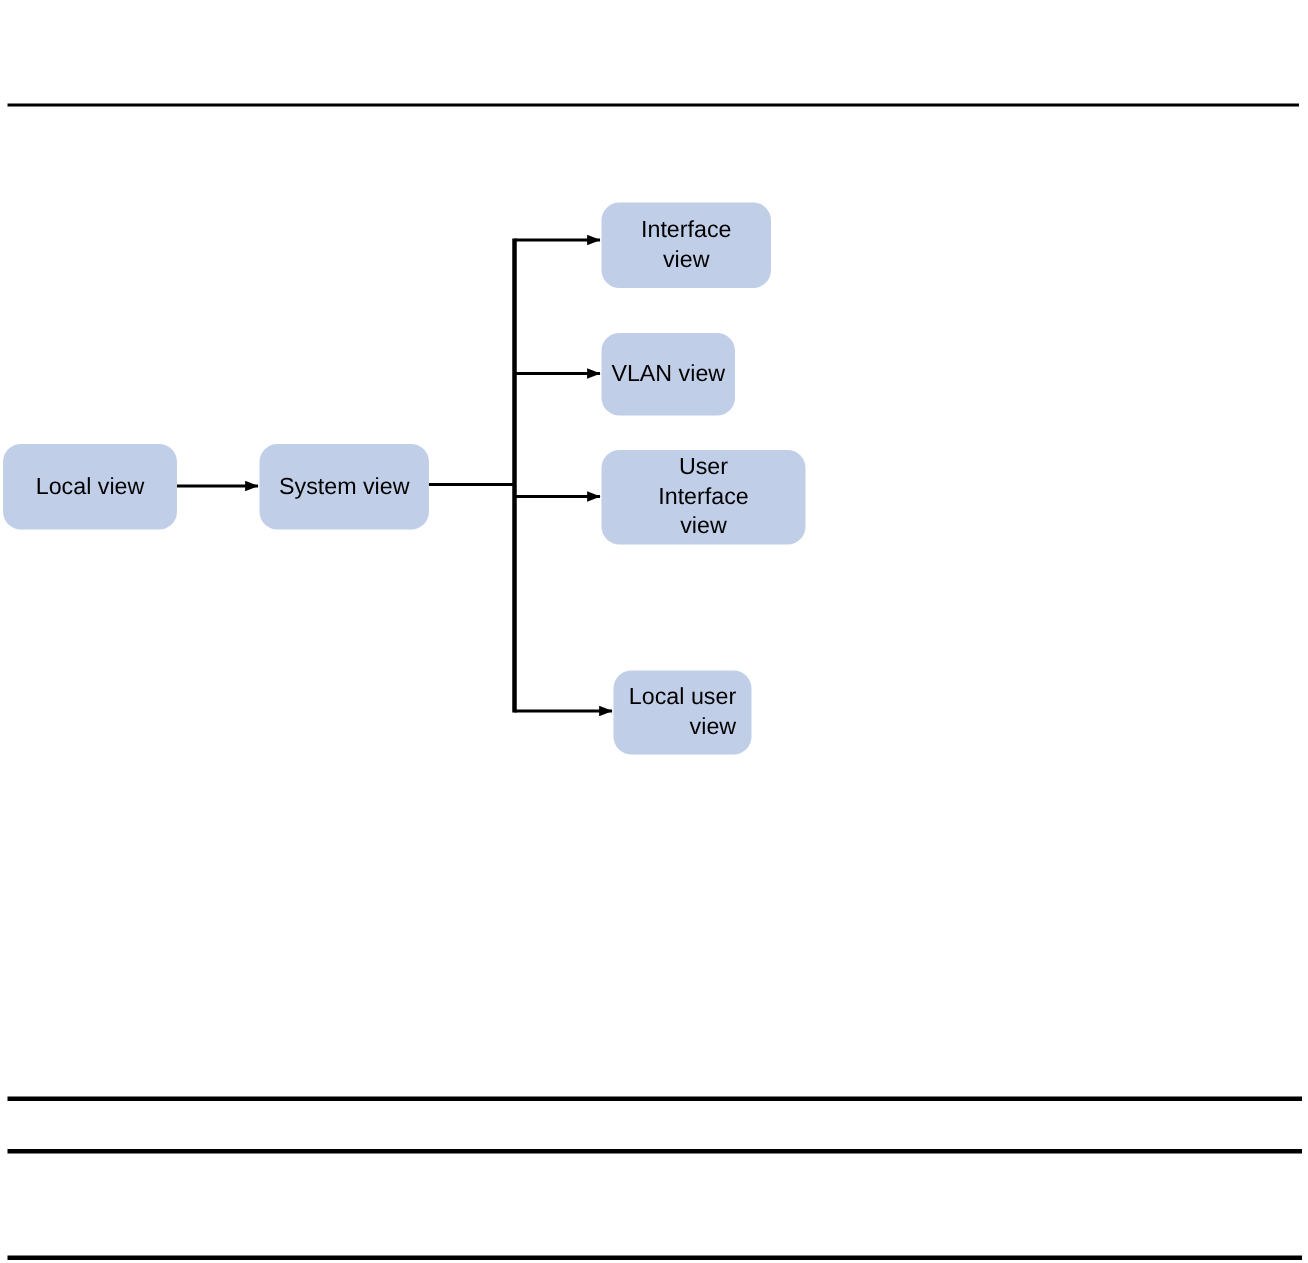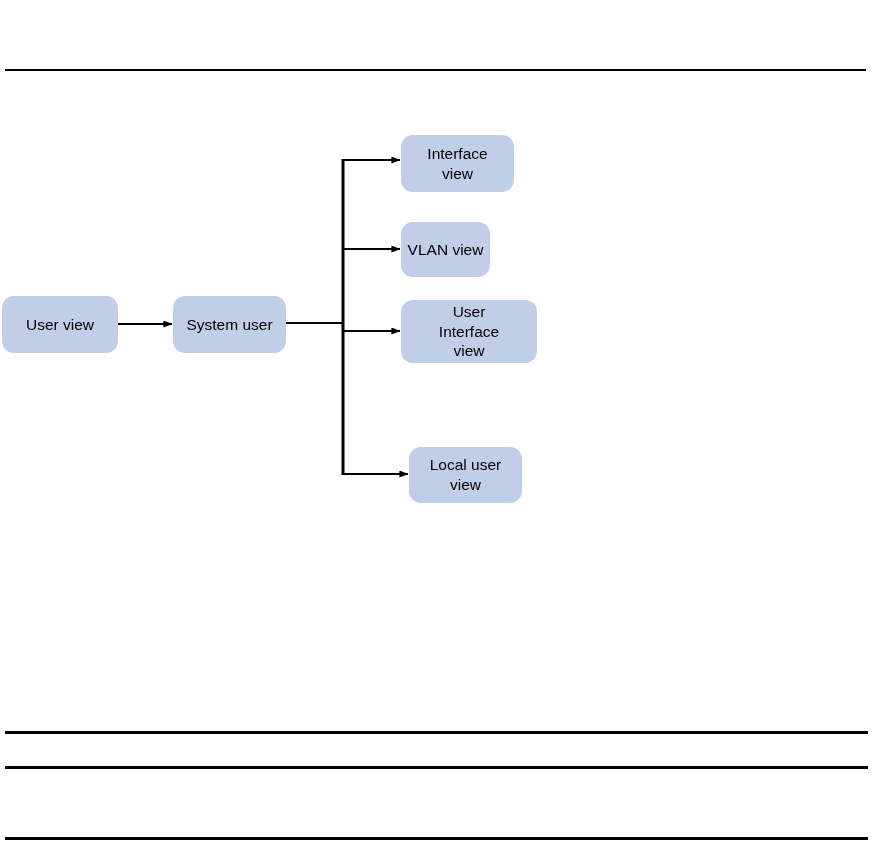--- a/index.html
+++ b/index.html
@@ -70,21 +70,21 @@
   .node-label {
     display: block;
     white-space: pre-line;
   }
 
   .node-user-view       { left: 2px;   top: 296px; width: 116px; height: 57px; }
   .node-system-view     { left: 173px; top: 296px; width: 113px; height: 57px; }
   .node-interface-view  { left: 401px; top: 135px; width: 113px; height: 57px; }
   .node-vlan-view       { left: 401px; top: 222px; width: 89px; height: 55px; }
   .node-user-iface-view { left: 401px; top: 300px; width: 136px; height: 63px; }
-  .node-local-user-view { left: 409px; top: 447px; width: 113px; height: 56px; }
+  .node-local-user-view { left: 409px; top: 447px; width: 92px; height: 56px; text-align: right; }
 </style>
 </head>
 <body>
 
 <div class="page">
 
   <div class="rule rule-header"></div>
 
   <div class="diagram">
 
@@ -118,25 +118,25 @@
       <g>
         <line x1="343" y1="331" x2="400" y2="331" stroke="#000000" stroke-width="2" marker-end="url(#arrowhead)"></line>
       </g>
 
       <g>
         <line x1="343" y1="474" x2="408" y2="474" stroke="#000000" stroke-width="2" marker-end="url(#arrowhead)"></line>
       </g>
     </svg>
 
     <div class="node node-user-view">
-      <span class="node-label">User view</span>
+      <span class="node-label">Local view</span>
     </div>
 
     <div class="node node-system-view">
-      <span class="node-label">System user</span>
+      <span class="node-label">System view</span>
     </div>
 
     <div class="node node-interface-view">
       <span class="node-label">Interface
 view</span>
     </div>
 
     <div class="node node-vlan-view">
       <span class="node-label">VLAN view</span>
     </div>

